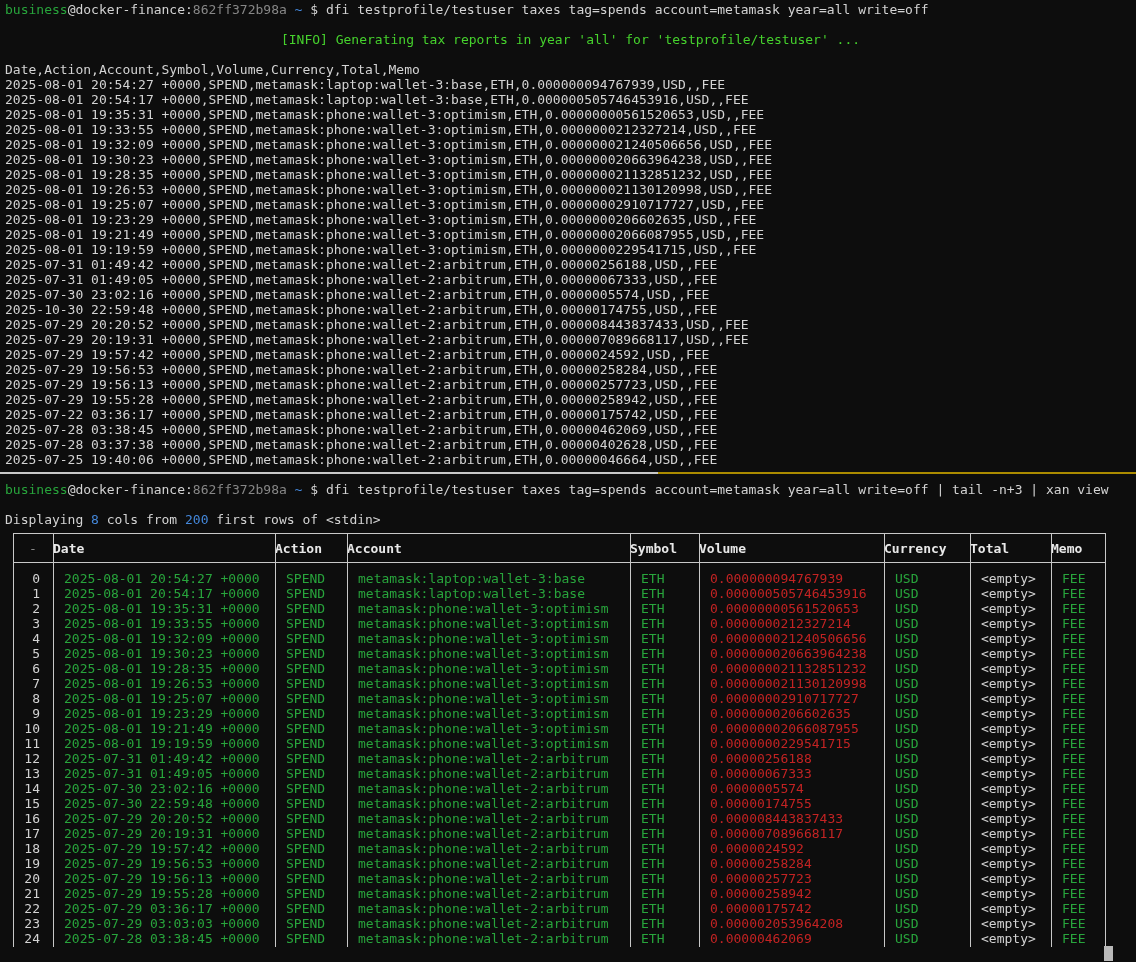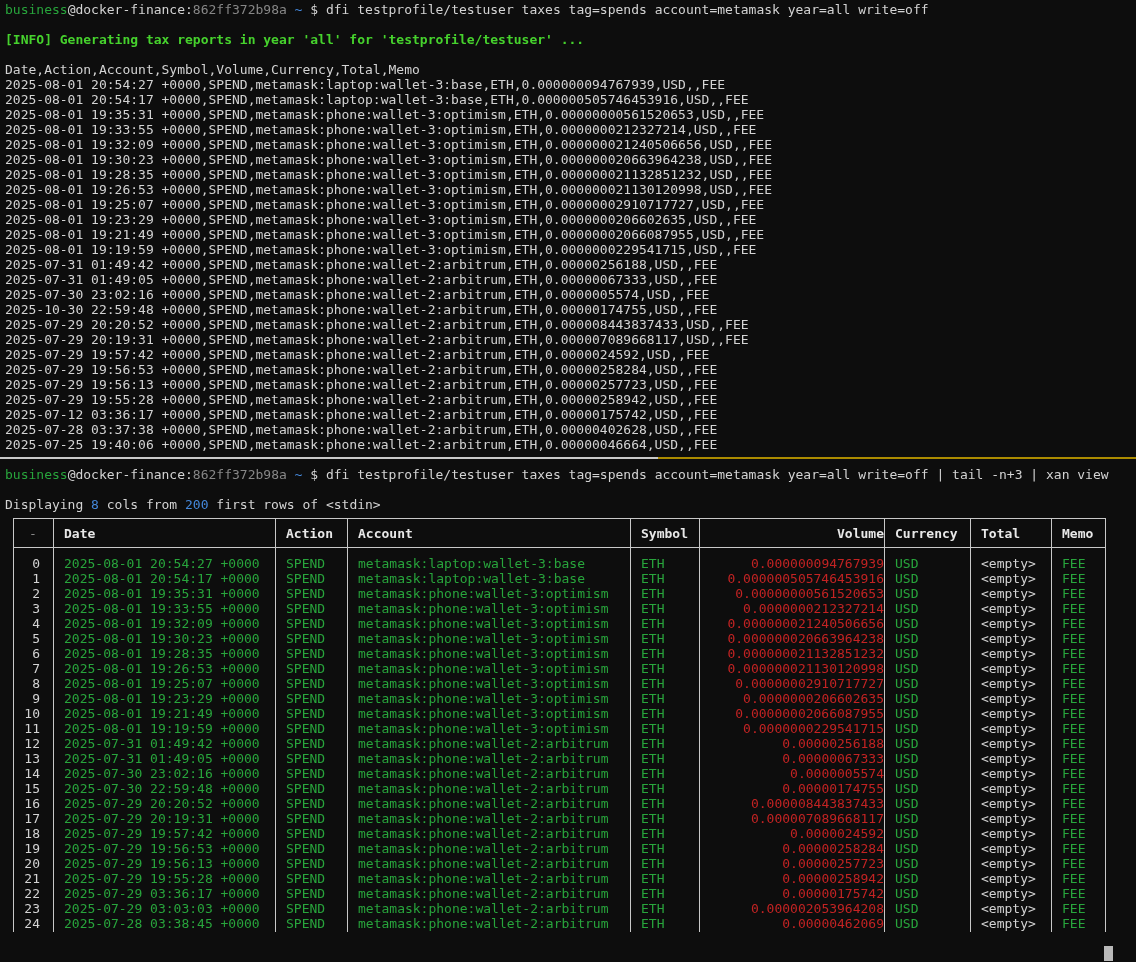--- a/index.html
+++ b/index.html
@@ -7,38 +7,38 @@
     --red:#c32323; --blue:#4487da; --dim:#878787; --border:#c8c8c8;
     --separator-gray:#c8c8c8; --separator-yellow:#ab8b00; --cursor:#b9b9b9;
     --header-text:#e8e8e8;
   }
   * { margin:0; padding:0; box-sizing:border-box; }
   html,body { width:1136px; height:962px; overflow:hidden; background:var(--background); }
   body { font-family:"DejaVu Sans Mono","Liberation Mono",monospace; font-size:13px; color:var(--foreground); position:relative; }
   .term { padding:2px 0 0 5px; }
   .tline { height:15px; line-height:15px; white-space:pre; }
   .green { color:var(--green); }
-  .bgreen { color:var(--bright-green); font-weight:bold; }
+  .bgreen { color:var(--bright-green); font-weight:normal;text-align:center; }
   .red { color:var(--red); }
   .blue { color:var(--blue); }
   .dim { color:var(--dim); }
   .sep { display:flex; height:2px; margin:5px 0 8px -5px; width:1136px; }
   .sep-gray { width:658px; height:2px; background:var(--separator-gray); }
   .sep-yellow { flex:1; height:2px; background:var(--separator-yellow); }
   .xtable-wrap { margin:6px 0 0 8px; position:relative; width:1094px; height:414px; overflow:hidden; }
   .xhead { display:flex; width:1093px; height:30px; border-top:1px solid var(--border); border-bottom:1px solid var(--border); align-items:center; }
   .xbody { padding-top:8px; }
   .tr { display:flex; height:15px; line-height:15px; white-space:pre; }
-  .th { font-weight:bold; color:var(--header-text); padding-left:11px; white-space:pre; overflow:hidden; }
+  .th { font-weight:bold; color:var(--header-text); white-space:pre; overflow:hidden; }
   .th.dash { font-weight:normal; color:var(--dim); text-align:center; padding-left:0; }
   .td { padding-left:11px; overflow:hidden; white-space:pre; }
   .td.idx { text-align:right; padding-left:0; padding-right:13px; color:var(--foreground); }
   .td.gray { color:var(--foreground); }
   .c0{width:40px;} .c1{width:222px;} .c2{width:72px;} .c3{width:283px;} .c4{width:69px;}
-  .c5{width:185px;text-align:right;} .c6{width:86px;} .c7{width:81px;} .c8{width:54px;}
+  .c5{width:185px;} .c6{width:86px;} .c7{width:81px;} .c8{width:54px;}
   .vline { position:absolute; top:0; bottom:0; width:1px; background:var(--border); }
   .cursor-block { position:absolute; left:1104px; top:946px; width:9px; height:15px; background:var(--cursor); }
 </style>
 </head>
 <body>
 
 <div class="term">
   <div class="tline"><span class="green">business</span><span>@docker-finance:</span><span class="dim">862ff372b98a</span><span class="blue"> ~ </span><span>$ </span><span>dfi testprofile/testuser taxes tag=spends account=metamask year=all write=off</span></div>
   <div class="tline"></div>
   <div class="tline bgreen">[INFO] Generating tax reports in year 'all' for 'testprofile/testuser' ...</div>
@@ -60,21 +60,22 @@
       <div class="tline">2025-07-31 01:49:42 +0000,SPEND,metamask:phone:wallet-2:arbitrum,ETH,0.00000256188,USD,,FEE</div>
       <div class="tline">2025-07-31 01:49:05 +0000,SPEND,metamask:phone:wallet-2:arbitrum,ETH,0.00000067333,USD,,FEE</div>
       <div class="tline">2025-07-30 23:02:16 +0000,SPEND,metamask:phone:wallet-2:arbitrum,ETH,0.0000005574,USD,,FEE</div>
       <div class="tline">2025-10-30 22:59:48 +0000,SPEND,metamask:phone:wallet-2:arbitrum,ETH,0.00000174755,USD,,FEE</div>
       <div class="tline">2025-07-29 20:20:52 +0000,SPEND,metamask:phone:wallet-2:arbitrum,ETH,0.000008443837433,USD,,FEE</div>
       <div class="tline">2025-07-29 20:19:31 +0000,SPEND,metamask:phone:wallet-2:arbitrum,ETH,0.000007089668117,USD,,FEE</div>
       <div class="tline">2025-07-29 19:57:42 +0000,SPEND,metamask:phone:wallet-2:arbitrum,ETH,0.0000024592,USD,,FEE</div>
       <div class="tline">2025-07-29 19:56:53 +0000,SPEND,metamask:phone:wallet-2:arbitrum,ETH,0.00000258284,USD,,FEE</div>
       <div class="tline">2025-07-29 19:56:13 +0000,SPEND,metamask:phone:wallet-2:arbitrum,ETH,0.00000257723,USD,,FEE</div>
       <div class="tline">2025-07-29 19:55:28 +0000,SPEND,metamask:phone:wallet-2:arbitrum,ETH,0.00000258942,USD,,FEE</div>
-      <div class="tline">2025-07-12 03:36:17 +0000,SPEND,metamask:phone:wallet-2:arbitrum,ETH,0.00000175742,USD,,FEE</div>
+      <div class="tline">2025-07-22 03:36:17 +0000,SPEND,metamask:phone:wallet-2:arbitrum,ETH,0.00000175742,USD,,FEE</div>
+      <div class="tline">2025-07-28 03:38:45 +0000,SPEND,metamask:phone:wallet-2:arbitrum,ETH,0.00000462069,USD,,FEE</div>
       <div class="tline">2025-07-28 03:37:38 +0000,SPEND,metamask:phone:wallet-2:arbitrum,ETH,0.00000402628,USD,,FEE</div>
       <div class="tline">2025-07-25 19:40:06 +0000,SPEND,metamask:phone:wallet-2:arbitrum,ETH,0.00000046664,USD,,FEE</div>
     </div>
 
   <div class="sep">
     <div class="sep-gray"></div>
     <div class="sep-yellow"></div>
   </div>
 
   <div class="tline"><span class="green">business</span><span>@docker-finance:</span><span class="dim">862ff372b98a</span><span class="blue"> ~ </span><span>$ </span><span>dfi testprofile/testuser taxes tag=spends account=metamask year=all write=off | tail -n+3 | xan view</span></div>

